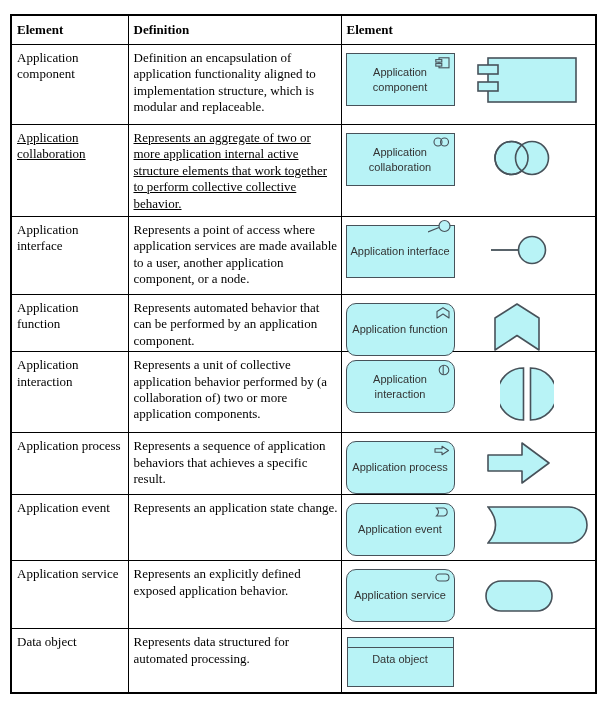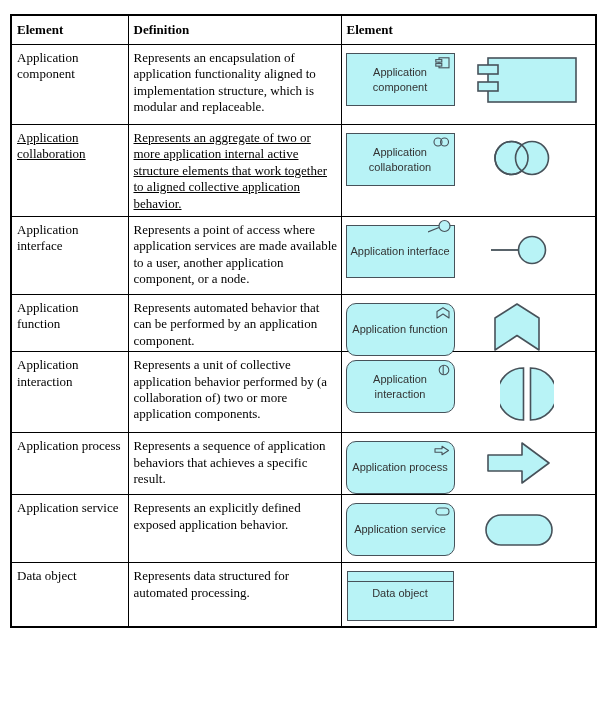--- a/index.html
+++ b/index.html
@@ -39,41 +39,41 @@
     </colgroup>
   <tbody>
       <tr class="hr">
     <th>Element</th>
     <th>Definition</th>
     <th>Element</th>
   </tr>
 
   <tr class="r1">
     <td>Application component</td>
-    <td>Represents an encapsulation of application functionality aligned to implementation structure, which is modular and replaceable.</td>
+    <td>Definition an encapsulation of application functionality aligned to implementation structure, which is modular and replaceable.</td>
     <td class="not">
       <div class="nbox">
         <svg class="cicon" width="15" height="12" viewBox="0 0 15 12">
           <rect x="4" y="0.8" width="10" height="10" fill="#b8f3f6" stroke="#47525a" stroke-width="1.1"></rect>
           <rect x="0.8" y="2.6" width="6" height="2.5" fill="#b8f3f6" stroke="#47525a" stroke-width="1.1"></rect>
           <rect x="0.8" y="6.6" width="6" height="2.5" fill="#b8f3f6" stroke="#47525a" stroke-width="1.1"></rect>
         </svg>
         <span>Application component</span>
       </div>
       <svg class="sym" style="left:135px;top:12px" width="100" height="46" viewBox="0 0 100 46">
         <rect x="11" y="1" width="88" height="44" fill="#b8f3f6" stroke="#47525a" stroke-width="1.6"></rect>
         <rect x="1" y="8" width="20" height="9" fill="#b8f3f6" stroke="#47525a" stroke-width="1.6"></rect>
         <rect x="1" y="25" width="20" height="9" fill="#b8f3f6" stroke="#47525a" stroke-width="1.6"></rect>
       </svg>
     </td>
   </tr>
 
   <tr class="r2">
     <td>Application collaboration</td>
-    <td>Represents an aggregate of two or more application internal active structure elements that work together to aligned collective application behavior.</td>
+    <td>Represents an aggregate of two or more application internal active structure elements that work together to perform collective collective behavior.</td>
     <td class="not">
       <div class="nbox">
         <svg class="cicon" width="17" height="10" viewBox="0 0 17 10">
           <circle cx="5" cy="5" r="4" fill="none" stroke="#47525a" stroke-width="1.1"></circle>
           <circle cx="11.5" cy="5" r="4" fill="none" stroke="#47525a" stroke-width="1.1"></circle>
         </svg>
         <span>Application collaboration</span>
       </div>
       <svg class="sym" style="left:152px;top:15px" width="56" height="36" viewBox="0 0 56 36">
         <circle cx="17.5" cy="18" r="16.5" fill="#b8f3f6" stroke="#47525a" stroke-width="1.6"></circle>
@@ -144,20 +144,35 @@
           <path d="M1 3.8 H8 V1.3 L14.5 5.5 L8 9.7 V7.2 H1 Z" fill="none" stroke="#47525a" stroke-width="1.1" stroke-linejoin="round"></path>
         </svg>
         <span>Application process</span>
       </div>
       <svg class="sym" style="left:145px;top:7px" width="64" height="46" viewBox="0 0 64 46">
         <path d="M1 15 H35 V3 L62 23 L35 43 V31 H1 Z" fill="#b8f3f6" stroke="#47525a" stroke-width="1.6" stroke-linejoin="round"></path>
       </svg>
     </td>
   </tr>
 
+  <tr class="r7">
+    <td>Application event</td>
+    <td>Represents an application state change.</td>
+    <td class="not">
+      <div class="nbox rounded">
+        <svg class="cicon" width="15" height="10" viewBox="0 0 15 10">
+          <path d="M1.5 1 H9 A4.1 4.1 0 0 1 9 9 H1.5 Q5.5 5 1.5 1 Z" fill="none" stroke="#47525a" stroke-width="1.1"></path>
+        </svg>
+        <span>Application event</span>
+      </div>
+      <svg class="sym" style="left:145px;top:11px" width="102" height="38" viewBox="0 0 102 38">
+        <path d="M1 1 H82 A18 18 0 0 1 82 37 H1 Q16 19 1 1 Z" fill="#b8f3f6" stroke="#47525a" stroke-width="1.6"></path>
+      </svg>
+    </td>
+  </tr>
 
   <tr class="r8">
     <td>Application service</td>
     <td>Represents an explicitly defined exposed application behavior.</td>
     <td class="not">
       <div class="nbox rounded">
         <svg class="cicon" width="15" height="9" viewBox="0 0 15 9">
           <rect x="1" y="1" width="13" height="7" rx="3.5" fill="#b8f3f6" stroke="#47525a" stroke-width="1.1"></rect>
         </svg>
         <span>Application service</span>

